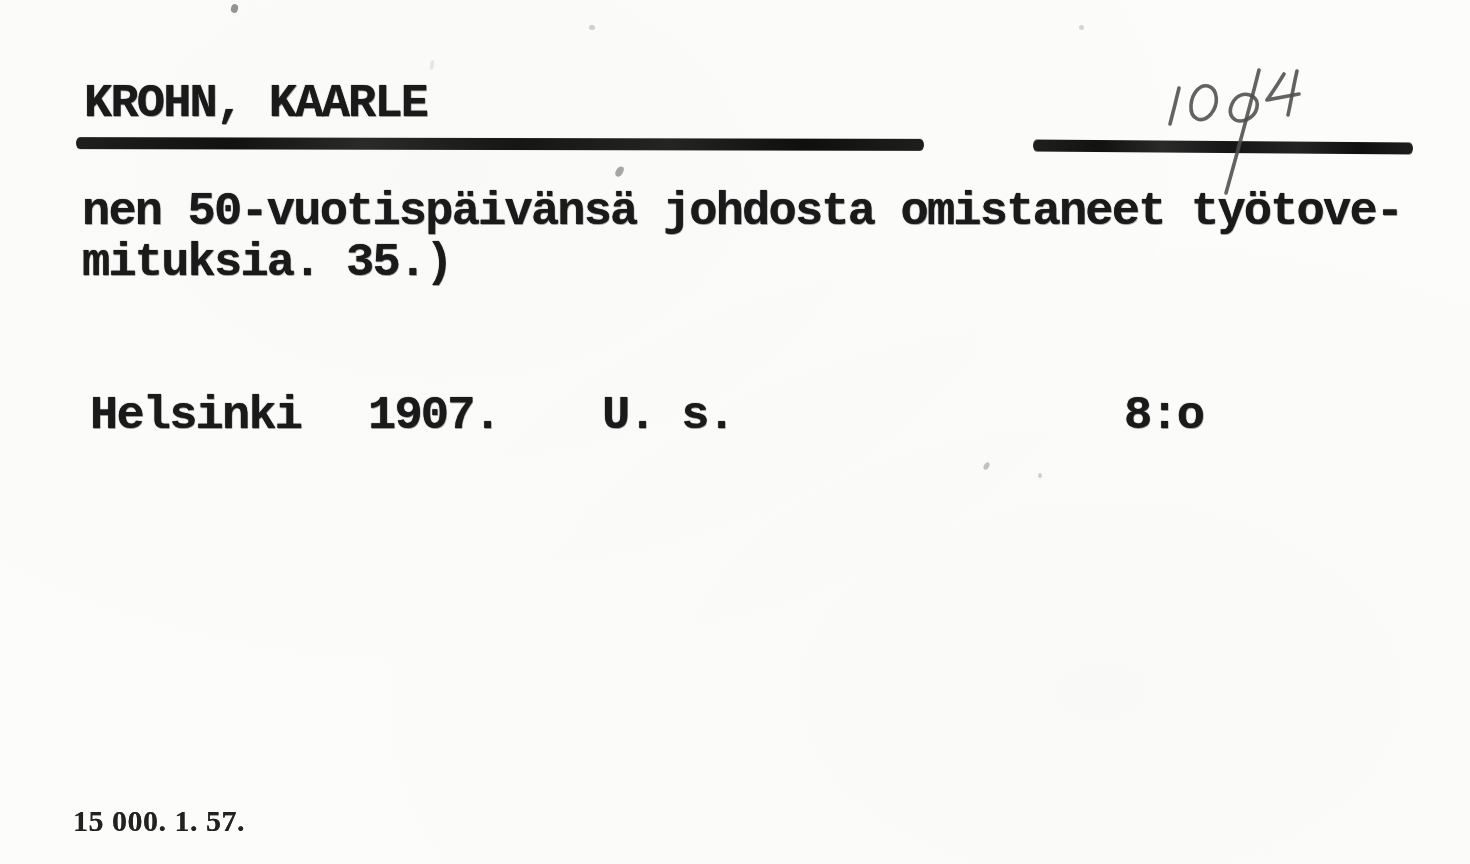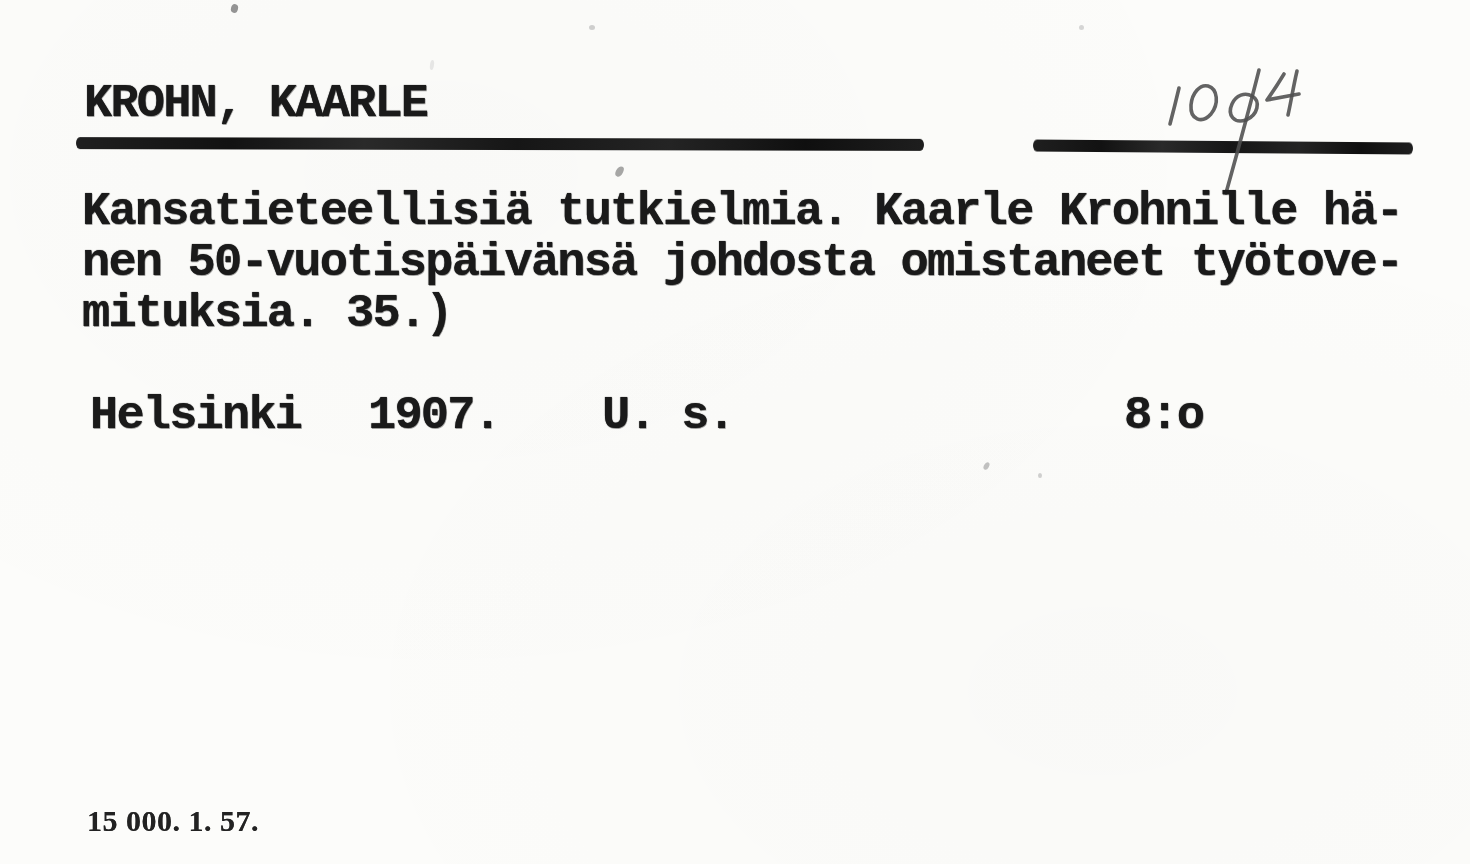--- a/index.html
+++ b/index.html
@@ -79,21 +79,21 @@
     left: 0; top: 390px;
     width: 1470px; height: 51px; margin-left: 8px;
   }
   .imprint > span { position: absolute; top: 0; }
   .imprint-place  { left: 82px; }
   .imprint-year   { left: 360px; }
   .imprint-note   { left: 594px; }
   .imprint-format { left: 1116px; text-align: center; }
   .print-code {
     position: absolute;
-    left: 87px; top: 803px;
+    left: 73px; top: 803px;
     font-family: "Liberation Serif", serif;
     font-weight: bold;
     font-size: 30px;
     line-height: 36px;
     letter-spacing: 0.5px;
     color: #222;
     text-shadow: 0 0 0.6px rgba(20,20,20,0.7);
   }
   .speck { position: absolute; border-radius: 50%; }
   .sr {
@@ -120,21 +120,20 @@
       <path d="M29,30 Q25,47 20,66"></path>
       <path d="M58,28 C68,31 69,46 61,56 C52,66 40,62 41,47 C42,35 50,26 58,28"></path>
       <path d="M102,38 C111,43 108,57 96,62 C84,66 77,57 82,46 C86,37 95,34 102,38"></path>
       <path d="M109,12 C102,40 90,85 76,135"></path>
       <path d="M134,16 C128,26 122,35 117,42 L149,36"></path>
       <path d="M147,13 C143,30 141,44 138,57"></path>
     </svg>
   </div>
 
   <div class="body-block">
-    <div class="tw">Kansatieteellisiä tutkielmia. Kaarle Krohnille hä-</div>
     <div class="tw">nen 50-vuotispäivänsä johdosta omistaneet työtove-</div>
     <div class="tw">mituksia. 35.)</div>
   </div>
 
   <div class="imprint">
     <span class="tw imprint-place">Helsinki</span>
     <span class="tw imprint-year">1907.</span>
     <span class="tw imprint-note">U. s.</span>
     <span class="tw imprint-format">8:o</span>
   </div>

